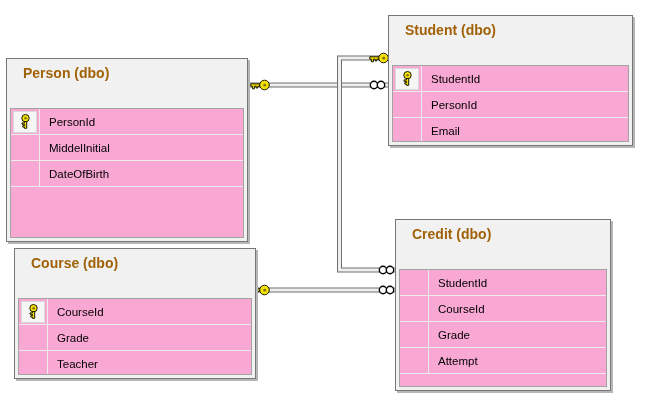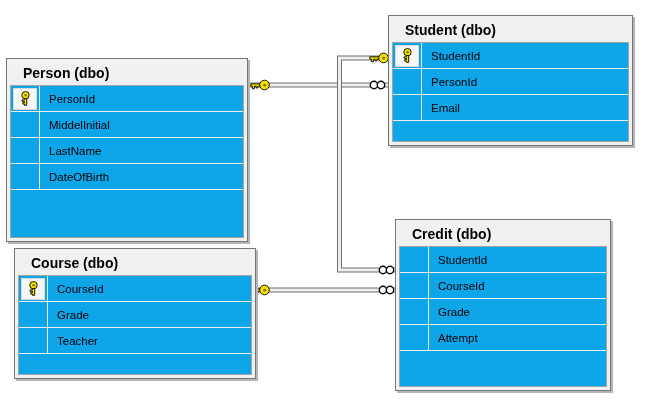--- a/index.html
+++ b/index.html
@@ -25,30 +25,31 @@
     box-shadow:2px 2px 0 var(--table-shadow);
     padding:3px;
     display:flex;
     flex-direction:column;
   }
   .tbl-header{
     height:23px;
     line-height:22px;
     font-size:14px;
     font-weight:bold;
-    color:#000000;
+    color:#a16207;
     padding-left:13px;
     cursor:default;
     white-space:nowrap;
   }
   .tbl-inner{
     flex:1;
-    background:#0ea5e9;
+    background:#f9a8d4;
     border:1px solid var(--inner-border);
     overflow:hidden;
+    margin-top:23px;
   }
   .row{
     height:26px;
     display:flex;
     align-items:stretch;
     border-bottom:1px solid var(--row-sep);
   }
   .selcell{
     width:29px;
     flex:0 0 29px;
@@ -144,24 +145,20 @@
           </span>
         </span>
         <span class="colname">PersonId</span>
       </div>
       <div class="row">
         <span class="selcell"></span>
         <span class="colname">MiddelInitial</span>
       </div>
       <div class="row">
         <span class="selcell"></span>
-        <span class="colname">LastName</span>
-      </div>
-      <div class="row">
-        <span class="selcell"></span>
         <span class="colname">DateOfBirth</span>
       </div>
     </div>
   </div>
 
   <div class="tbl" style="left:388px;top:15px;width:245px;height:131px">
     <div class="tbl-header">Student (dbo)</div>
     <div class="tbl-inner">
       <div class="row">
         <span class="selcell">

